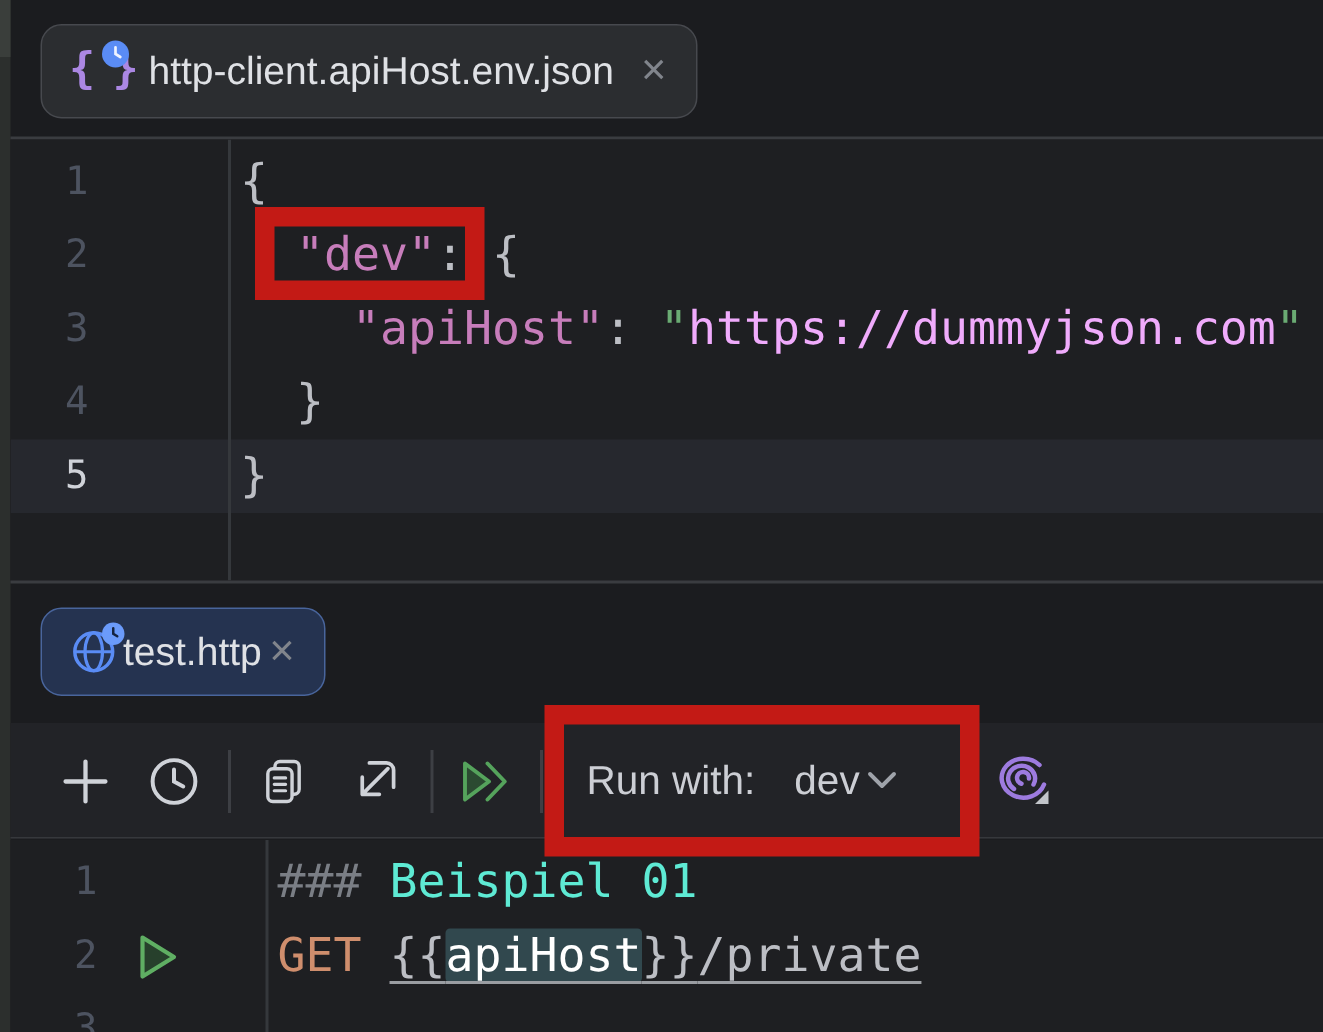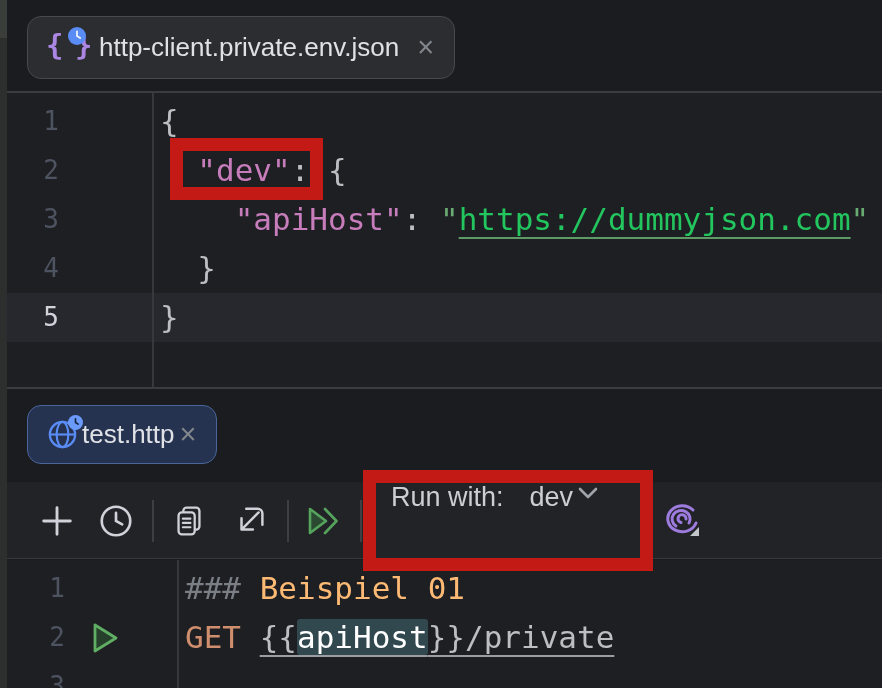--- a/index.html
+++ b/index.html
@@ -35,31 +35,31 @@
   .cur-line{position:absolute;left:0;width:875px;height:49px;background:#26282e;}
   .gutter-line{position:absolute;top:0;width:1.5px;background:#35383c;}
   .ln{position:absolute;width:52px;text-align:right;font-family:"DejaVu Sans Mono",monospace;
       font-size:26px;line-height:49px;color:#4d5360;}
   .ln.active{color:#d0d3d9;}
   .cl{position:absolute;font-family:"DejaVu Sans Mono",monospace;font-size:31px;line-height:49px;white-space:pre;}
   
   .tk-plain{color:#bcbec4;}
   .tk-key{color:#c77dbb;}
   .tk-str{color:#6aab73;}
-  .tk-link{color:#22c55e;text-decoration:underline;text-decoration-thickness:2px;text-underline-offset:7px;text-decoration-color:#5d9a66;}
+  .tk-link{color:#f0abfc;text-decoration-thickness:2px;text-underline-offset:7px;text-decoration-color:#5d9a66;}
   .tk-hash{color:#7a7e85;}
-  .tk-title{color:#fdba74;}
+  .tk-title{color:#5eead4;}
   .tk-method{color:#cf8e6d;}
   .tk-urlplain{color:#bcbec4;text-decoration:underline;text-decoration-thickness:2px;text-underline-offset:7px;text-decoration-color:#9a9da2;}
   .tk-urlvar{color:#ffffff;background:#31484e;border-radius:3px;text-decoration:underline;text-decoration-thickness:2px;text-underline-offset:7px;text-decoration-color:#9a9da2;}
 
   
   .toolbar{position:absolute;left:7px;top:482px;width:875px;height:76px;background:#222327;border-bottom:1.5px solid #36383c;box-sizing:content-box;}
   .tbtn{position:absolute;top:19px;width:40px;height:40px;display:flex;align-items:center;justify-content:center;border-radius:6px;}
-  .runwith{position:absolute;top:0;height:76px;display:flex;align-items:flex-start;font-size:27px;color:#ccced4;}
+  .runwith{position:absolute;top:0;height:76px;display:flex;align-items:center;font-size:27px;color:#ccced4;}
   .rw-label{margin-right:26px;}
   .rw-value{margin-right:2px;}
 
   
   .anno{position:absolute;box-sizing:border-box;border:13px solid #c31a15;}
   .anno1{left:170px;top:138px;width:153px;height:62px;}
   .anno2{left:363px;top:470px;width:290px;height:101px;}
 
   .playline{position:absolute;}
 </style>
@@ -75,21 +75,21 @@
   <div class="tab tab-top">
     <span class="json-icon">
       <span class="braces">{ }</span>
       <span class="badge-clock">
         <svg width="18" height="18" viewBox="0 0 18 18">
             <circle cx="9" cy="9" r="8" fill="#5a8cf5"></circle>
             <path d="M9 4.5V9l3.2 2" stroke="#eef3ff" stroke-width="1.8" fill="none" stroke-linecap="round"></path>
           </svg>
       </span>
     </span>
-    <span class="tab-label">http-client.private.env.json</span>
+    <span class="tab-label">http-client.apiHost.env.json</span>
     <span class="tab-close">×</span>
   </div>
 
   <div class="sep-h" style="top:91px"></div>
 
   <div class="editor ed1">
     <div class="cur-line" style="top:200px"></div>
     <div class="gutter-line" style="left:145px;height:294px"></div>
     <div class="ln" style="top:4px">1</div>
     <div class="ln" style="top:53px">2</div>

